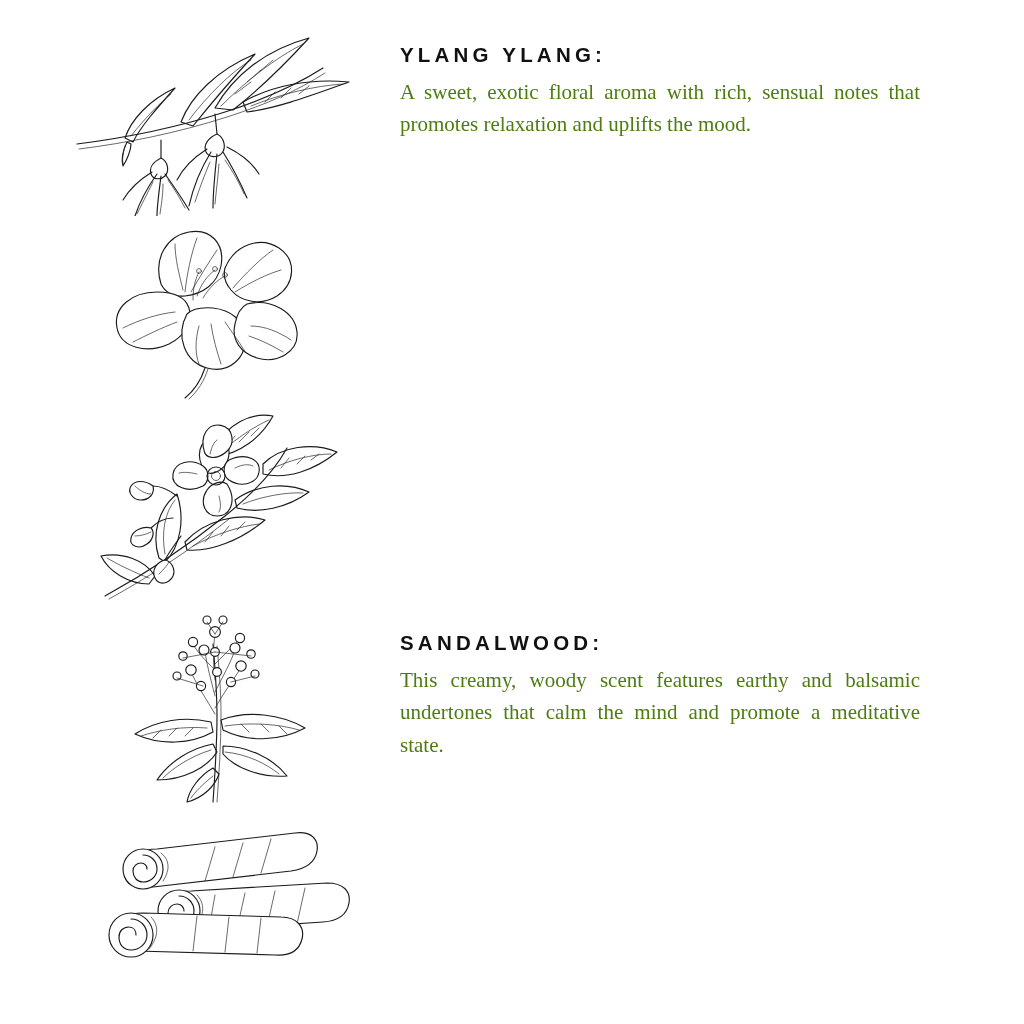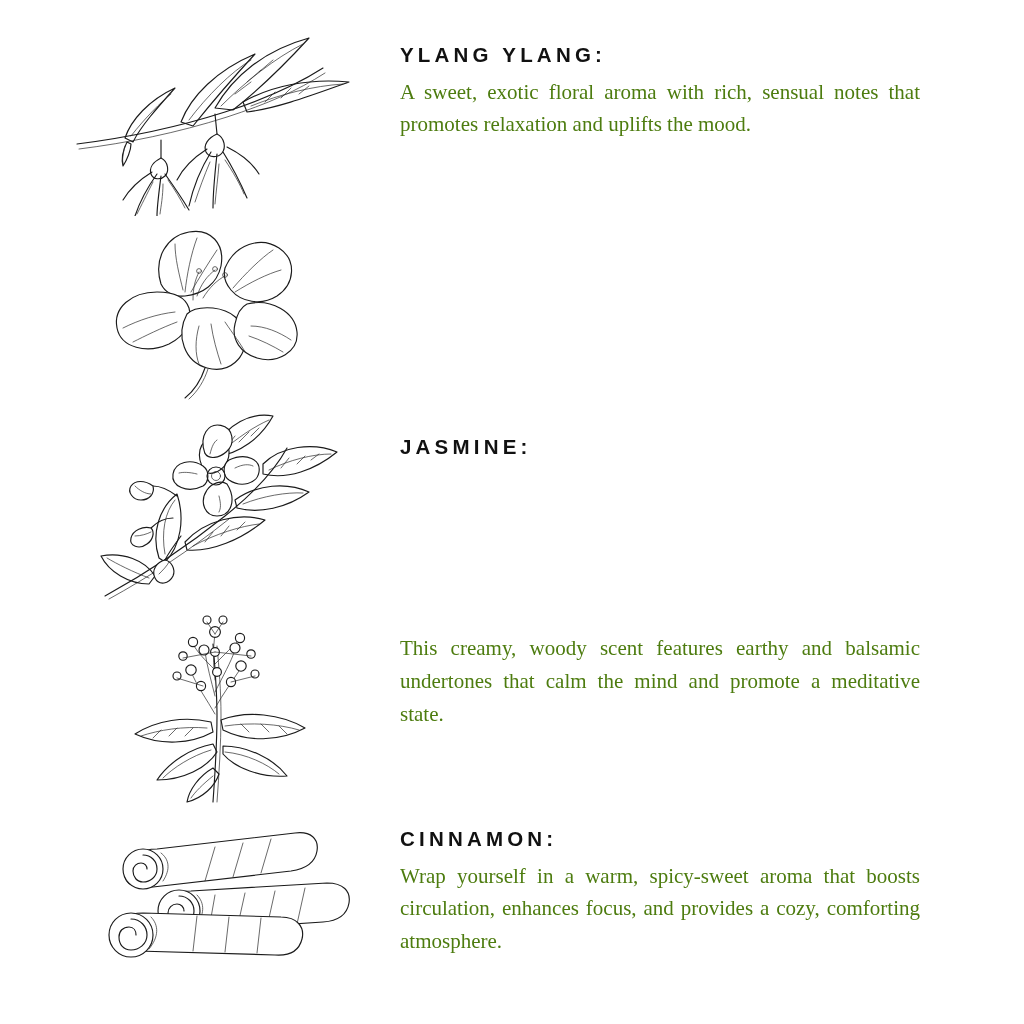--- a/index.html
+++ b/index.html
@@ -225,21 +225,20 @@
         <path class="ink-thin" d="M70 78 C74 82 80 86 86 86"></path>
         <path class="ink" d="M108 110 C100 110 92 114 86 120"></path>
         <path class="ink-fill-white" d="M86 120 C78 118 68 122 66 130 C64 138 74 142 82 136 C88 132 90 124 86 120 Z"></path>
         <path class="ink-thin" d="M70 128 C76 128 82 126 86 124"></path>
         <path class="ink" d="M116 128 C110 136 104 144 100 152"></path>
         <path class="ink-fill-white" d="M100 152 C92 154 86 162 90 170 C94 178 104 176 108 168 C111 161 106 153 100 152 Z"></path>
         <path class="ink-thin" d="M94 166 C98 162 102 158 104 154"></path>
       </svg>
     </div>
     <div class="copy">
-      <h2 class="heading">JASMINE:</h2>
     </div>
   </div>
 
   <div class="entry">
     <div class="art">
       <svg width="300" height="200" viewBox="0 0 300 200" aria-hidden="true">
 
         <path class="ink" d="M148 198 C150 170 152 140 152 112 C152 86 150 64 148 40"></path>
         <path class="ink-thin" d="M152 198 C154 170 156 140 156 112 C156 86 154 64 152 42"></path>
 
@@ -280,20 +279,21 @@
         <path class="ink-thin" d="M176 120 L184 128 M196 120 L204 128 M214 122 L222 130"></path>
         <path class="ink" d="M148 140 C126 144 104 158 92 176 C118 176 142 164 152 148 Z"></path>
         <path class="ink-thin" d="M146 146 C126 152 108 164 98 174"></path>
         <path class="ink" d="M158 142 C182 142 208 154 222 172 C196 174 170 164 158 150 Z"></path>
         <path class="ink-thin" d="M160 148 C182 150 202 160 214 170"></path>
         <path class="ink" d="M148 164 C134 172 124 186 122 198 C138 194 150 182 154 170 Z"></path>
         <path class="ink-thin" d="M148 172 C138 180 130 188 126 194"></path>
       </svg>
     </div>
     <div class="copy">
+      <h2 class="heading">SANDALWOOD:</h2>
       <p class="desc">This creamy, woody scent features earthy and balsamic undertones that calm the mind and promote a meditative state.</p>
     </div>
   </div>
 
   <div class="entry">
     <div class="art">
       <svg width="300" height="170" viewBox="0 0 300 170" aria-hidden="true">
 
         <path class="ink-fill-white" d="M60 56 C64 42 76 34 92 34 L230 18 C246 16 254 24 252 36 C250 48 240 54 226 56 L88 72 C70 74 58 70 60 56 Z"></path>
         <path class="ink-thin" d="M96 38 C104 44 106 54 98 66"></path>
@@ -317,19 +317,15 @@
         <path class="ink-fill-white" d="M48 120 C50 106 62 98 78 98 L216 102 C232 102 240 112 237 124 C234 136 224 141 210 140 L72 136 C54 136 46 134 48 120 Z"></path>
         <path class="ink-thin" d="M86 102 C94 110 94 122 84 134"></path>
         <path class="ink-thin" d="M132 101 L128 136 M164 102 L160 137 M196 103 L192 138"></path>
 
         <g transform="translate(66,120)">
           <circle class="ink-fill-white" cx="0" cy="0" r="22"></circle>
           <path class="ink" d="M0 -16 C10 -16 16 -8 16 0 C16 9 8 15 0 15 C-8 15 -12 9 -12 2 C-12 -4 -8 -8 -2 -8 C3 -8 5 -4 5 0"></path>
         </g>
       </svg>
     </div>
-    <div class="copy">
-      <h2 class="heading">CINNAMON:</h2>
-      <p class="desc">Wrap yourself in a warm, spicy-sweet aroma that boosts circulation, enhances focus, and provides a cozy, comforting atmosphere.</p>
-    </div>
   </div>
 
 </div>
 
 </body></html>

